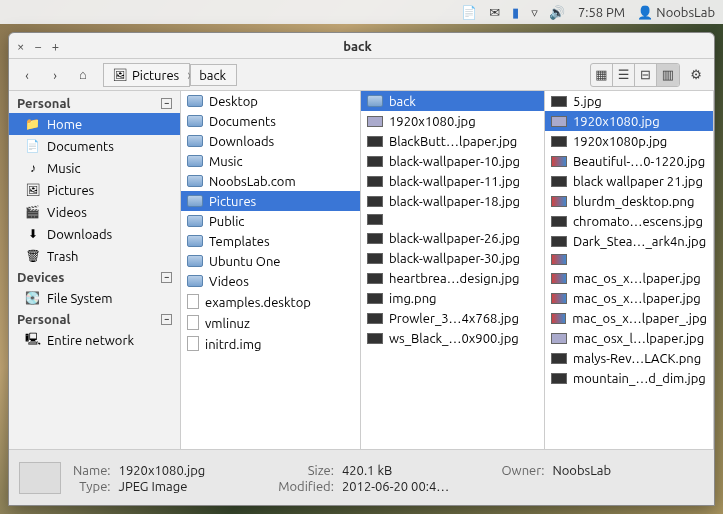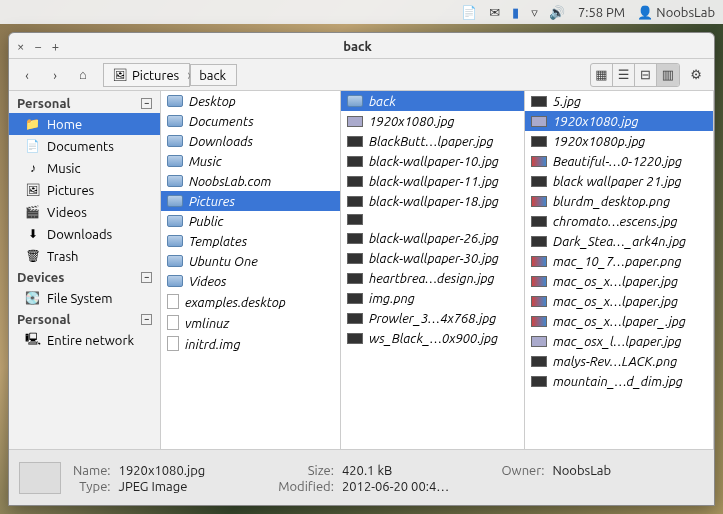--- a/index.html
+++ b/index.html
@@ -23,32 +23,32 @@
 .tool-btn { width: 24px; height: 24px; display: inline-flex; align-items: center; justify-content: center; border: 1px solid transparent; border-radius: 3px; cursor: pointer; color: #444; }
 .breadcrumb { display: flex; align-items: center; margin-left: 4px; flex: 1; }
 .bc-seg { display: flex; align-items: center; padding: 3px 10px 3px 8px; border: 1px solid #bbb; background: #f5f5f5; position: relative; cursor: pointer; gap: 4px; }
 .bc-seg:not(:last-child)::after { content: "›"; position: absolute; right: -2px; color: #888; font-size: 14px; }
 .view-toggles { display: flex; border: 1px solid #bbb; border-radius: 3px; overflow: hidden; }
 .view-toggles .tool-btn { border: none; border-right: 1px solid #bbb; border-radius: 0; width: 22px; height: 22px; }
 .view-toggles .tool-btn:last-child { border-right: none; }
 
 .content { flex: 1; display: flex; overflow: hidden; }
 
-.sidebar { width: 152px; background: #f2f2f2; border-right: 1px solid #ccc; padding: 2px 0; }
+.sidebar { width: 172px; background: #f2f2f2; border-right: 1px solid #ccc; padding: 2px 0; }
 .side-header { display: flex; justify-content: space-between; align-items: center; padding: 3px 8px; font-weight: bold; color: #444; }
 .collapse-box { width: 11px; height: 11px; border: 1px solid #888; display: inline-flex; align-items: center; justify-content: center; font-size: 9px; line-height: 1; cursor: pointer; }
 .side-item { display: flex; align-items: center; gap: 6px; padding: 3px 8px 3px 16px; cursor: pointer; }
 .side-item.selected { background: #3a76d6; color: #fff; }
 
 .columns { flex: 1; display: flex; background: #fff; overflow: hidden; }
 .column { border-right: 1px solid #ccc; overflow-y: auto; overflow-x: hidden; }
 .column:nth-child(1) { width: 180px; }
 .column:nth-child(2) { width: 184px; }
 .column:nth-child(3) { flex: 1; }
-.col-item { display: flex; align-items: center; gap: 6px; padding: 3px 6px; cursor: pointer; white-space: nowrap; overflow: hidden; text-overflow: ellipsis; font-style: italic; }
+.col-item { display: flex; align-items: center; gap: 6px; padding: 3px 6px; cursor: pointer; white-space: nowrap; overflow: hidden; text-overflow: ellipsis; }
 .col-item.selected { background: #3a76d6; color: #fff; }
 
 .statusbar { height: 56px; border-top: 1px solid #ccc; background: #e8e8e8; display: flex; align-items: center; padding: 4px 10px; gap: 12px; }
 .thumb { width: 42px; height: 32px; background: #ddd; border: 1px solid #bbb; }
 .status-grid { flex: 1; display: grid; grid-template-columns: auto 1fr auto 1fr auto 1fr; gap: 2px 8px; font-size: 12px; }
 .status-grid .lbl { color: #666; text-align: right; }
 .status-grid .val { color: #222; }
 
 .ico { width: 16px; height: 16px; display: inline-flex; align-items: center; justify-content: center; font-size: 12px; flex-shrink: 0; }
 .ico-folder { background: linear-gradient(#b8cfe8, #7aa3d0); border-radius: 2px; width: 16px; height: 12px; border: 1px solid #5a84b0; }
@@ -293,21 +293,20 @@
           <div class="col-item">
             <span class="ico-img"></span>
             <span>chromato…escens.jpg</span>
           </div>
           <div class="col-item">
             <span class="ico-img"></span>
             <span>Dark_Stea…_ark4n.jpg</span>
           </div>
           <div class="col-item">
             <span class="ico-img color"></span>
-            <span>mac_10_7…paper.png</span>
           </div>
           <div class="col-item">
             <span class="ico-img color"></span>
             <span>mac_os_x…lpaper.jpg</span>
           </div>
           <div class="col-item">
             <span class="ico-img color"></span>
             <span>mac_os_x…lpaper.jpg</span>
           </div>
           <div class="col-item">

